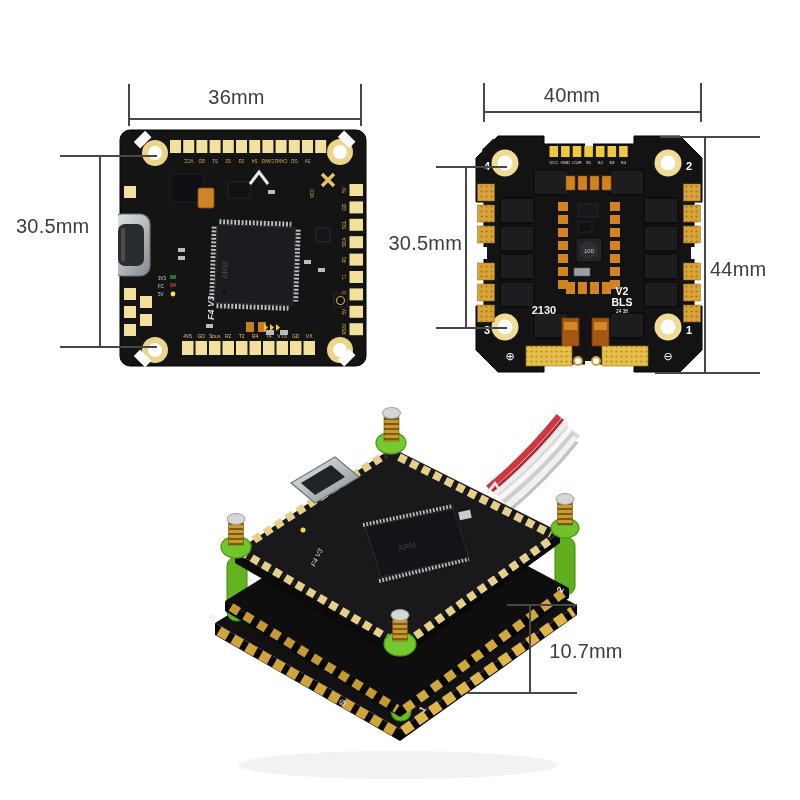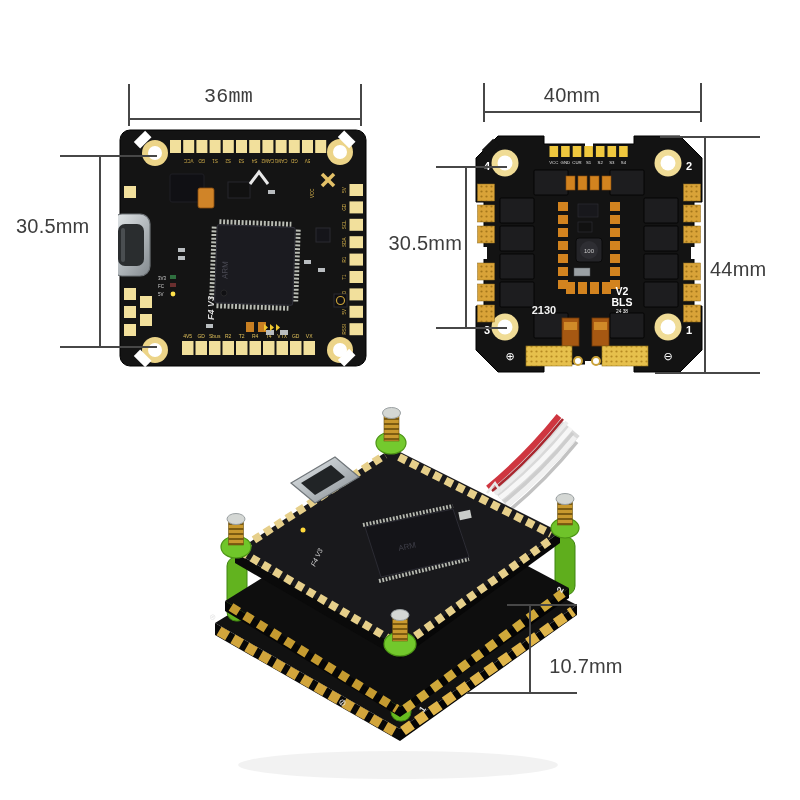--- a/index.html
+++ b/index.html
@@ -428,21 +428,21 @@
       </g>
       <g>
         <ellipse cx="362" cy="133" rx="14" ry="10" fill="#6fc32a" stroke="#4c9414" stroke-width="1.2"></ellipse>
         <rect x="354.5" y="106" width="15" height="24" fill="url(#thr1)" stroke="#6d5210" stroke-width="0.6"></rect>
         <ellipse cx="362" cy="104" rx="9" ry="5.5" fill="#d4d7d4" stroke="#9aa0a2" stroke-width="1"></ellipse>
       </g>
     </g>
   </svg>
 
   <div>
-    <div class="dim-label tc" style="left:112px;top:84px;width:233px;font-family:Liberation Mono, monospace;">36mm</div>
+    <div class="dim-label tc" style="left:120px;top:84px;width:233px;">36mm</div>
     <div class="hline" style="left:128px;top:118px;width:233px;"></div>
     <div class="vline" style="left:128px;top:84px;height:42px;"></div>
     <div class="vline" style="left:360px;top:84px;height:42px;"></div>
   </div>
 
   <div>
     <div class="dim-label tc" style="left:483px;top:82px;width:178px;">40mm</div>
     <div class="hline" style="left:483px;top:111px;width:219px;"></div>
     <div class="vline" style="left:483px;top:83px;height:39px;"></div>
     <div class="vline" style="left:700px;top:83px;height:39px;"></div>
@@ -463,19 +463,19 @@
   </div>
 
   <div>
     <div class="dim-label" style="left:710px;top:234px;width:60px;margin-top:22px;">44mm</div>
     <div class="vline" style="left:704px;top:136px;height:237px;"></div>
     <div class="hline" style="left:660px;top:136px;width:100px;"></div>
     <div class="hline" style="left:655px;top:372px;width:105px;"></div>
   </div>
 
   <div>
-    <div class="dim-label tc" style="left:544px;top:638px;width:84px;margin-top:15px;">10.7mm</div>
+    <div class="dim-label tc" style="left:544px;top:638px;width:84px;">10.7mm</div>
     <div class="vline" style="left:529px;top:604px;height:89px;"></div>
     <div class="hline" style="left:507px;top:604px;width:70px;"></div>
     <div class="hline" style="left:467px;top:692px;width:110px;"></div>
   </div>
 
 </div>
 
 </body></html>

